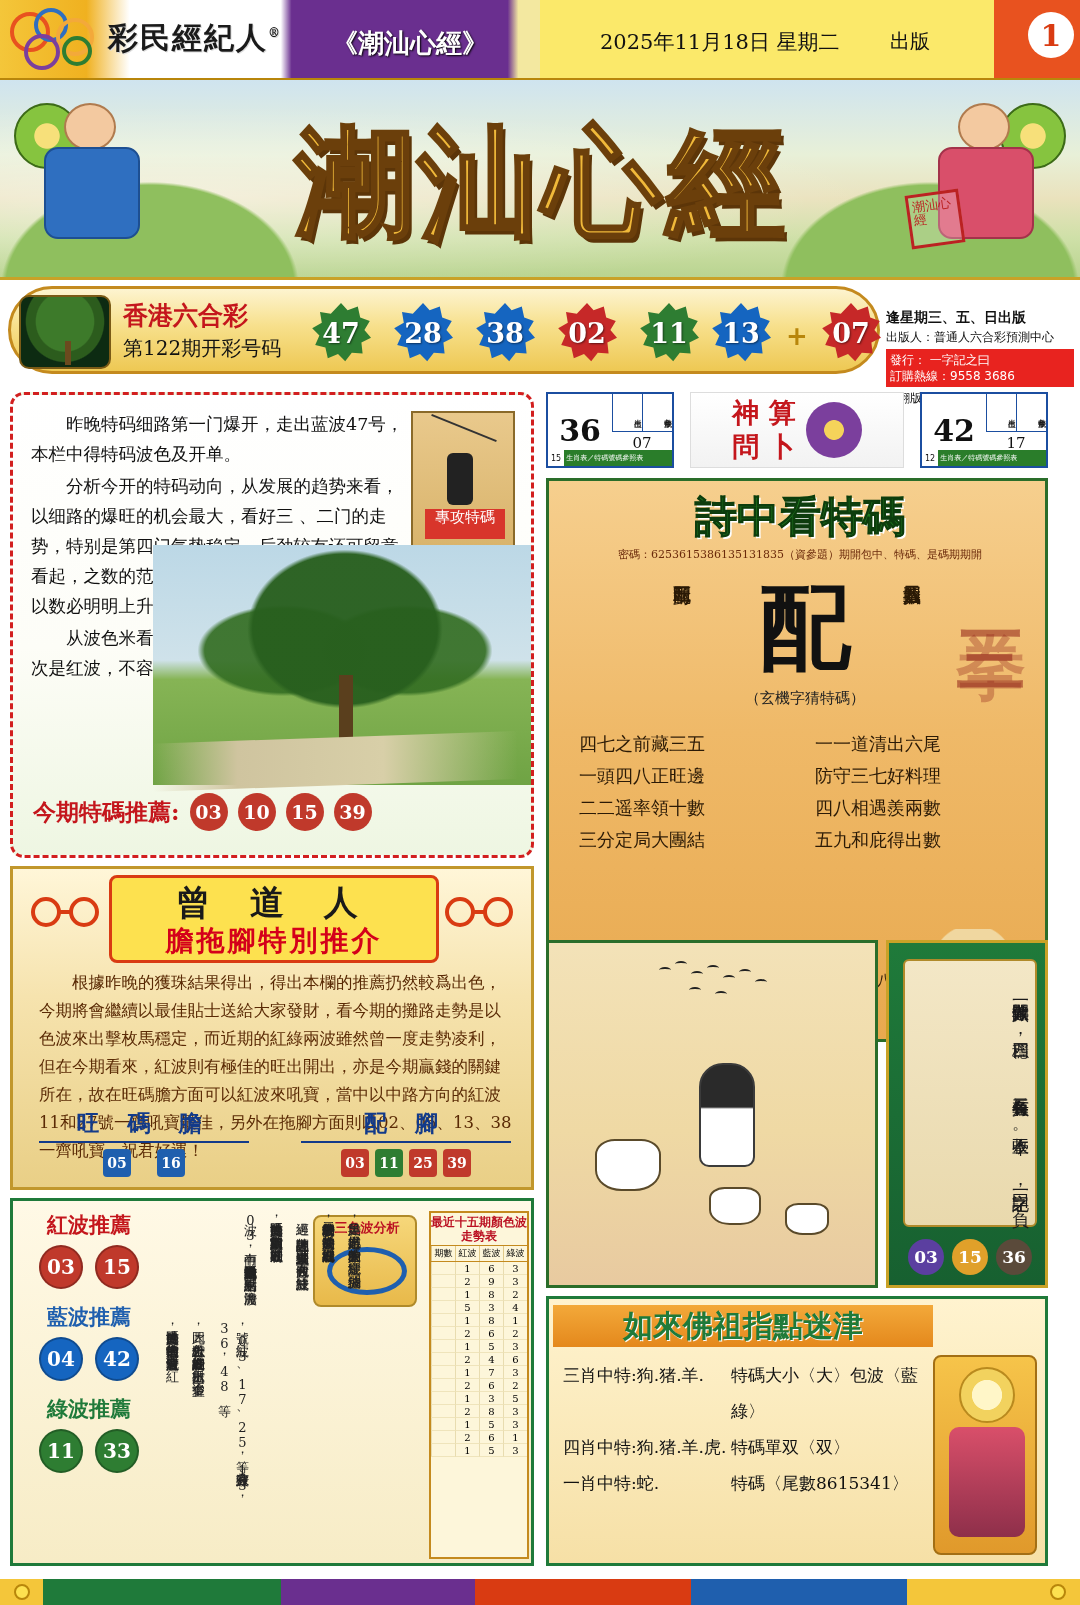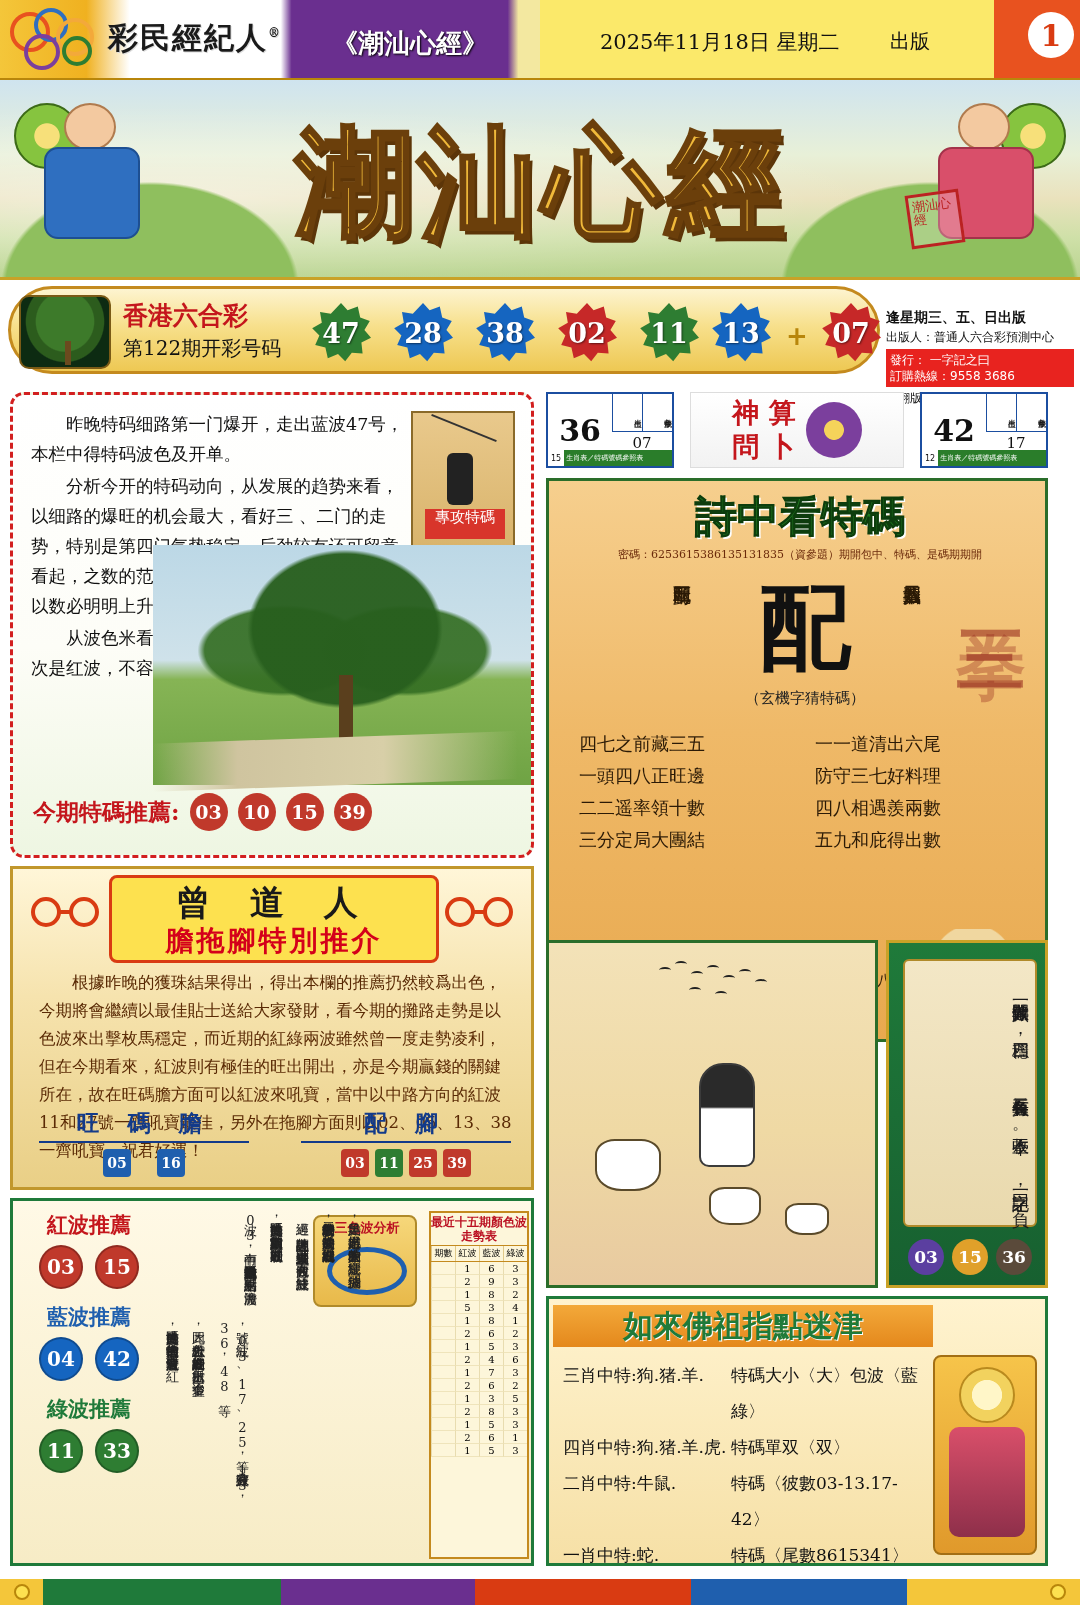--- a/index.html
+++ b/index.html
@@ -784,24 +784,20 @@
     <div class="bb-grid" id="bb-grid">
         <div class="bb-row">
           <div class="c1">三肖中特:狗.猪.羊.</div>
           <div class="c2">特碼大小〈大〉包波〈藍綠〉</div>
         </div>
         <div class="bb-row">
           <div class="c1">四肖中特:狗.猪.羊.虎.</div>
           <div class="c2">特碼單双〈双〉</div>
         </div>
         <div class="bb-row">
-          <div class="c1">二肖中特:牛鼠.</div>
-          <div class="c2">特碼〈彼數03-13.17-42〉</div>
-        </div>
-        <div class="bb-row">
           <div class="c1">一肖中特:蛇.</div>
           <div class="c2">特碼〈尾數8615341〉</div>
         </div>
       </div>
     <div class="buddha-fig">
       <div class="halo"></div>
       <div class="robe"></div>
     </div>
   </div>
 

